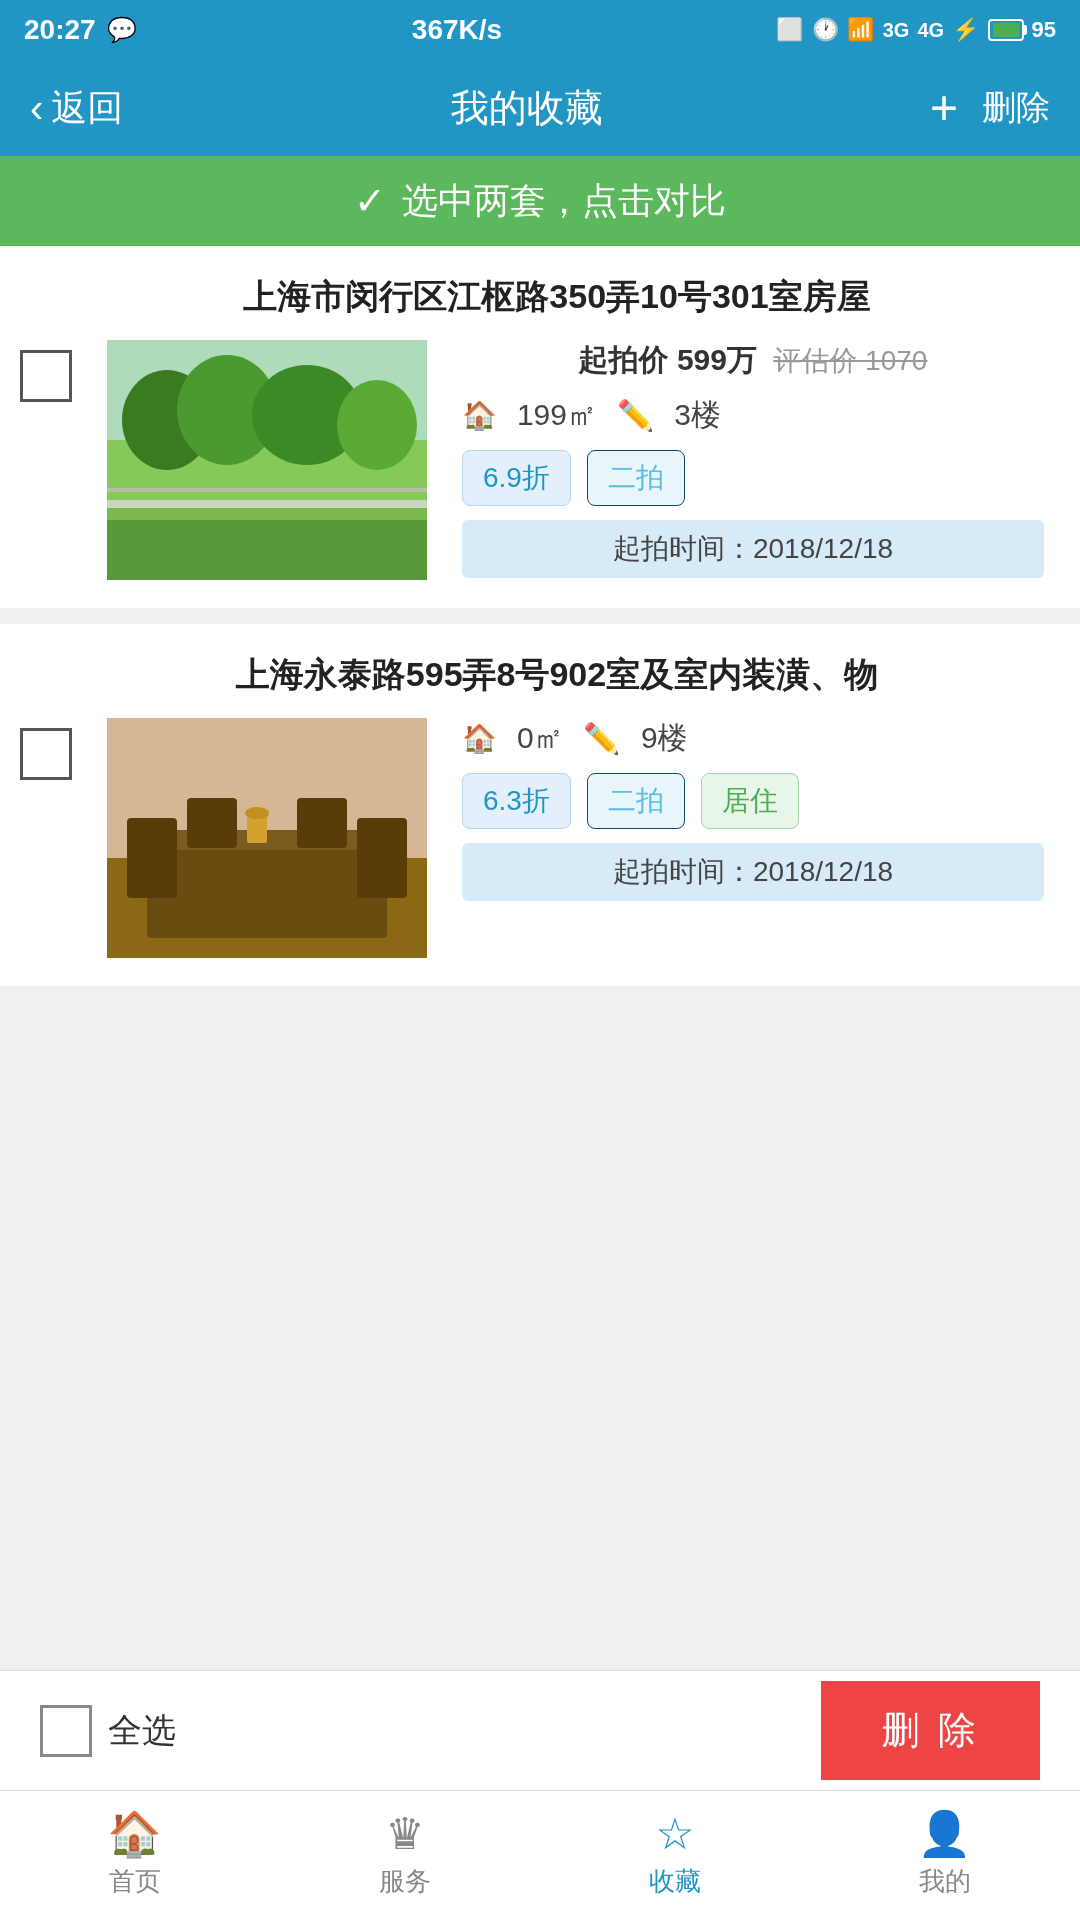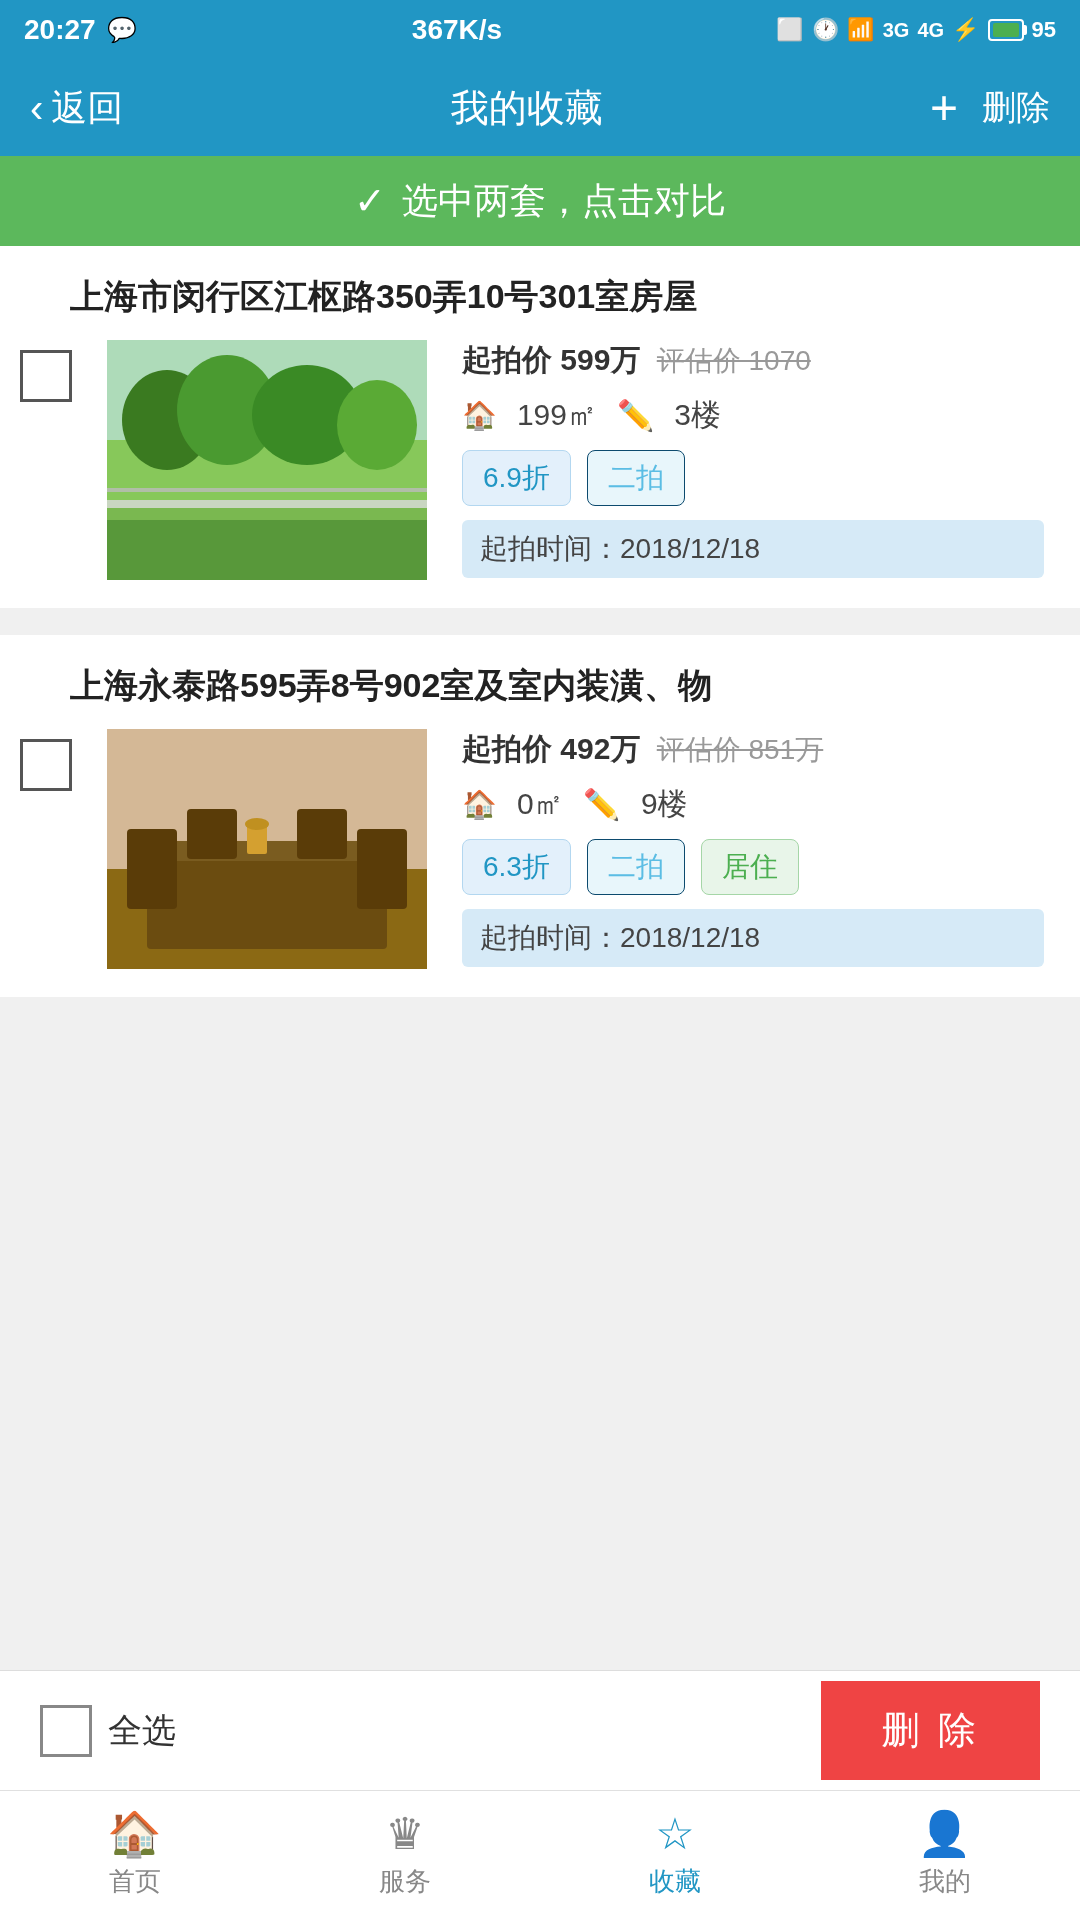--- a/index.html
+++ b/index.html
@@ -73,24 +73,25 @@
     
     .content {
       flex: 1;
       background: #f0f0f0;
       padding: 0;
     }
 
     
     .property-card {
       background: white;
-      margin-bottom: 27px;
+      margin-bottom: 16px;
       padding: 28px 36px 28px 20px;
       display: flex;
       flex-direction: column;
+      text-align: center;
     }
     .card-title {
       font-size: 34px;
       font-weight: 600;
       color: #222;
       margin-bottom: 20px;
       padding-left: 50px;
     }
     .card-body {
       display: flex;
@@ -362,24 +363,20 @@
           <rect x="20" y="100" width="50" height="80" fill="#5a3c08" rx="4"></rect>
           <rect x="250" y="100" width="50" height="80" fill="#5a3c08" rx="4"></rect>
           <rect x="80" y="80" width="50" height="50" fill="#5a3c08" rx="4"></rect>
           <rect x="190" y="80" width="50" height="50" fill="#5a3c08" rx="4"></rect>
 
           <rect x="140" y="95" width="20" height="30" fill="#d4a030" rx="2"></rect>
           <ellipse cx="150" cy="95" rx="12" ry="6" fill="#c09020"></ellipse>
         </svg>
       </div>
       <div class="card-info">
-        <div class="price-row">
-          <span class="price-main">起拍价 492万</span>
-          <span class="price-est">评估价 851万</span>
-        </div>
         <div class="detail-row">
           <span style="font-size:28px;">🏠</span>
           <span>0㎡</span>
           <span>✏️</span>
           <span>9楼</span>
         </div>
         <div class="tags-row">
           <span class="tag tag-blue">6.3折</span>
           <span class="tag tag-light">二拍</span>
           <span class="tag tag-green">居住</span>

